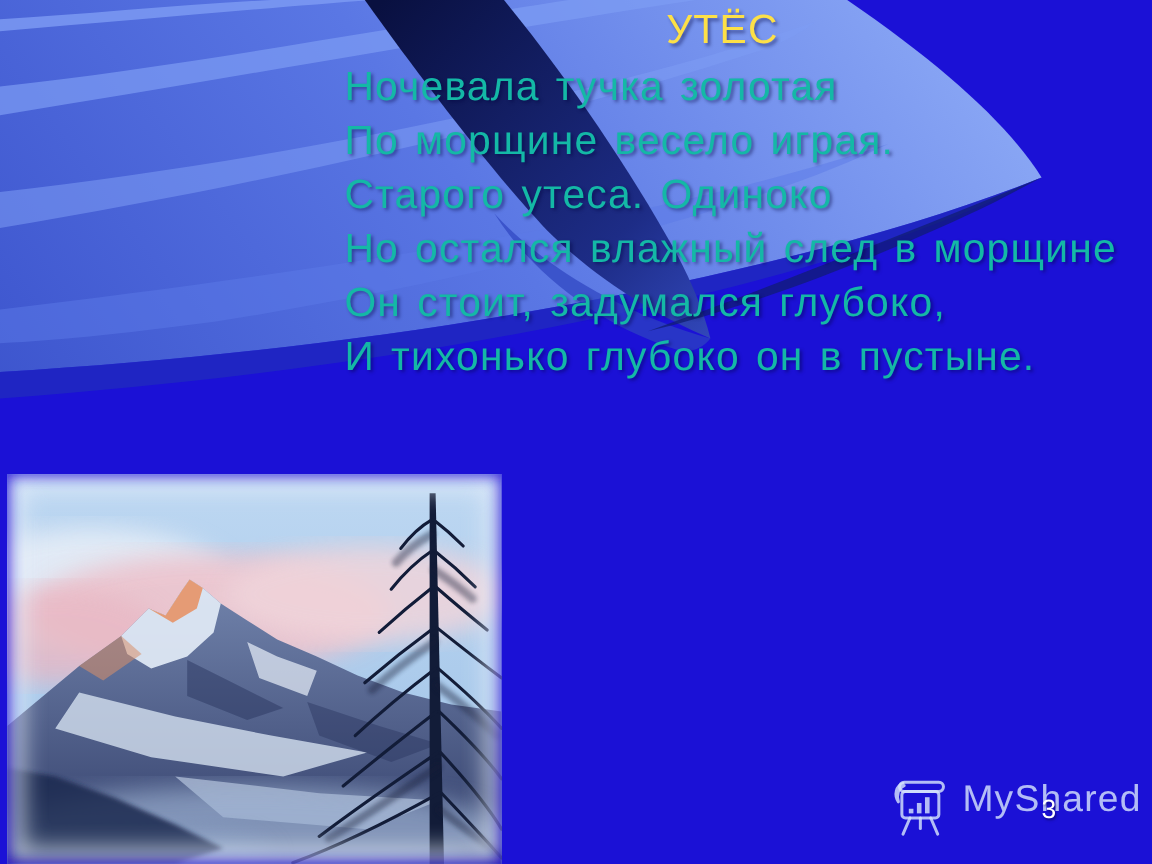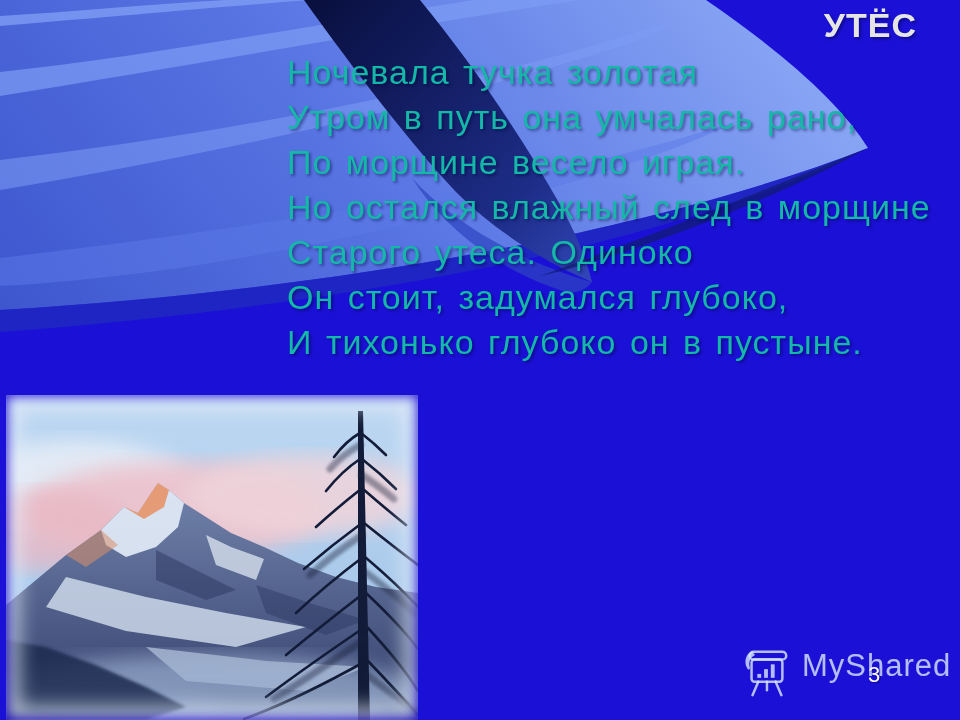--- a/index.html
+++ b/index.html
@@ -5,21 +5,21 @@
   html,body { margin:0; padding:0; background:#000; }
   .slide {
     position:relative; width:960px; height:720px; overflow:hidden;
     background:#1b11d6;
     font-family:"Liberation Sans", sans-serif;
   }
   .bg-svg { position:absolute; left:0; top:0; width:960px; height:720px; }
 
   .slide-title {
     position:absolute; left:287px; top:6px; width:630px;
-    text-align:right; color:#e5e5e5; font-size:34px; font-weight:bold;
+    text-align:center; color:#fde047; font-size:34px; font-weight:normal;
     letter-spacing:1px; text-shadow:2px 2px 3px rgba(0,0,60,.45);
     white-space:nowrap;
   }
   .poem {
     position:absolute; left:287px; top:50px; width:670px;
     color:#14b8a6; font-size:34px; line-height:45px;
     letter-spacing:1px; word-spacing:3px;
     text-shadow:2px 2px 3px rgba(0,0,60,.45);
   }
   .poem-line { white-space:nowrap; }
@@ -156,24 +156,23 @@
       </g>
 
       <rect x="4" y="4" width="404" height="317" rx="8" fill="none" stroke="#e6eefa" stroke-width="16" opacity="0.85" filter="url(#b10)"></rect>
       <rect x="-6" y="-6" width="424" height="337" rx="4" fill="none" stroke="#1b11d6" stroke-width="14" opacity="0.9" filter="url(#b6)"></rect>
     </svg>
   </div>
 
   <div class="slide-title">УТЁС</div>
   <div class="poem">
     <div class="poem-line">Ночевала тучка золотая</div>
-    <div class="poem-line">Утром в путь она умчалась рано,</div>
     <div class="poem-line">По морщине весело играя.</div>
+    <div class="poem-line">Старого утеса. Одиноко</div>
     <div class="poem-line">Но остался влажный след в морщине</div>
-    <div class="poem-line">Старого утеса. Одиноко</div>
     <div class="poem-line">Он стоит, задумался глубоко,</div>
     <div class="poem-line">И тихонько глубоко он в пустыне.</div>
   </div>
 
   <div class="watermark">
     <svg class="watermark-icon" viewBox="0 0 54 50" aria-hidden="true" fill="none" stroke="currentColor" stroke-width="2.6" stroke-linecap="round" stroke-linejoin="round">
       <rect x="10" y="3" width="38" height="8" rx="4"></rect>
       <path d="M13,4 C7,6 5,14 9,20 C7,14 9,8 14,6"></path>
       <rect x="12" y="11" width="32" height="23" rx="3"></rect>
       <rect x="18" y="26" width="4" height="4" fill="currentColor" stroke="none"></rect>

